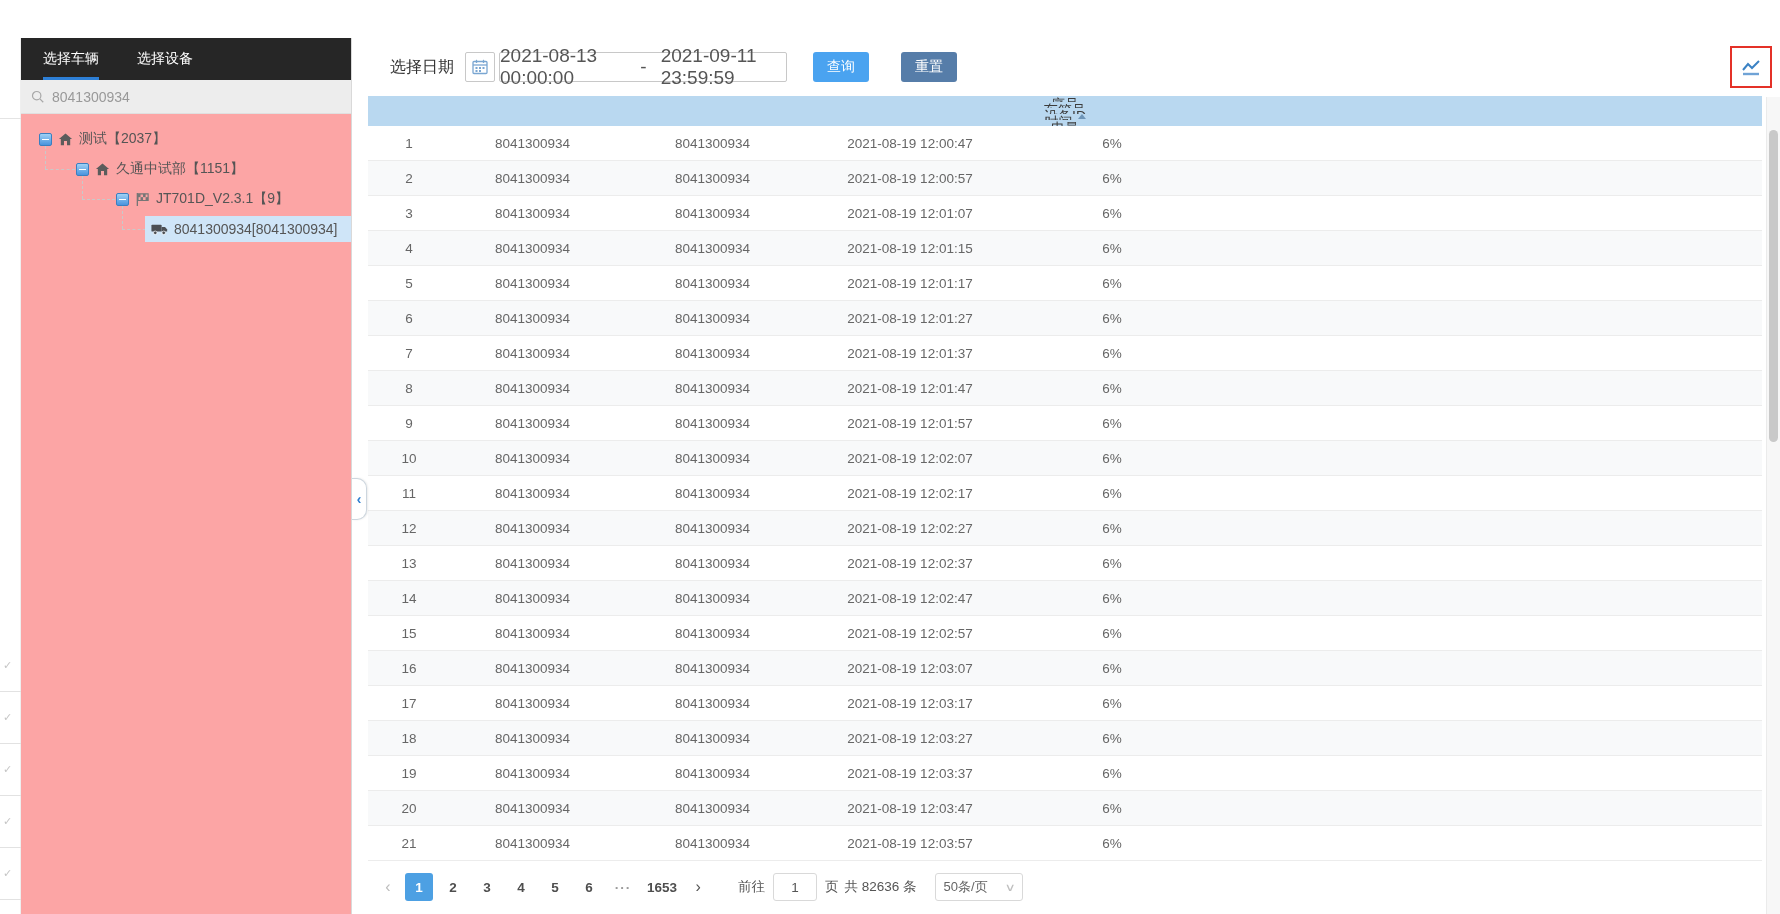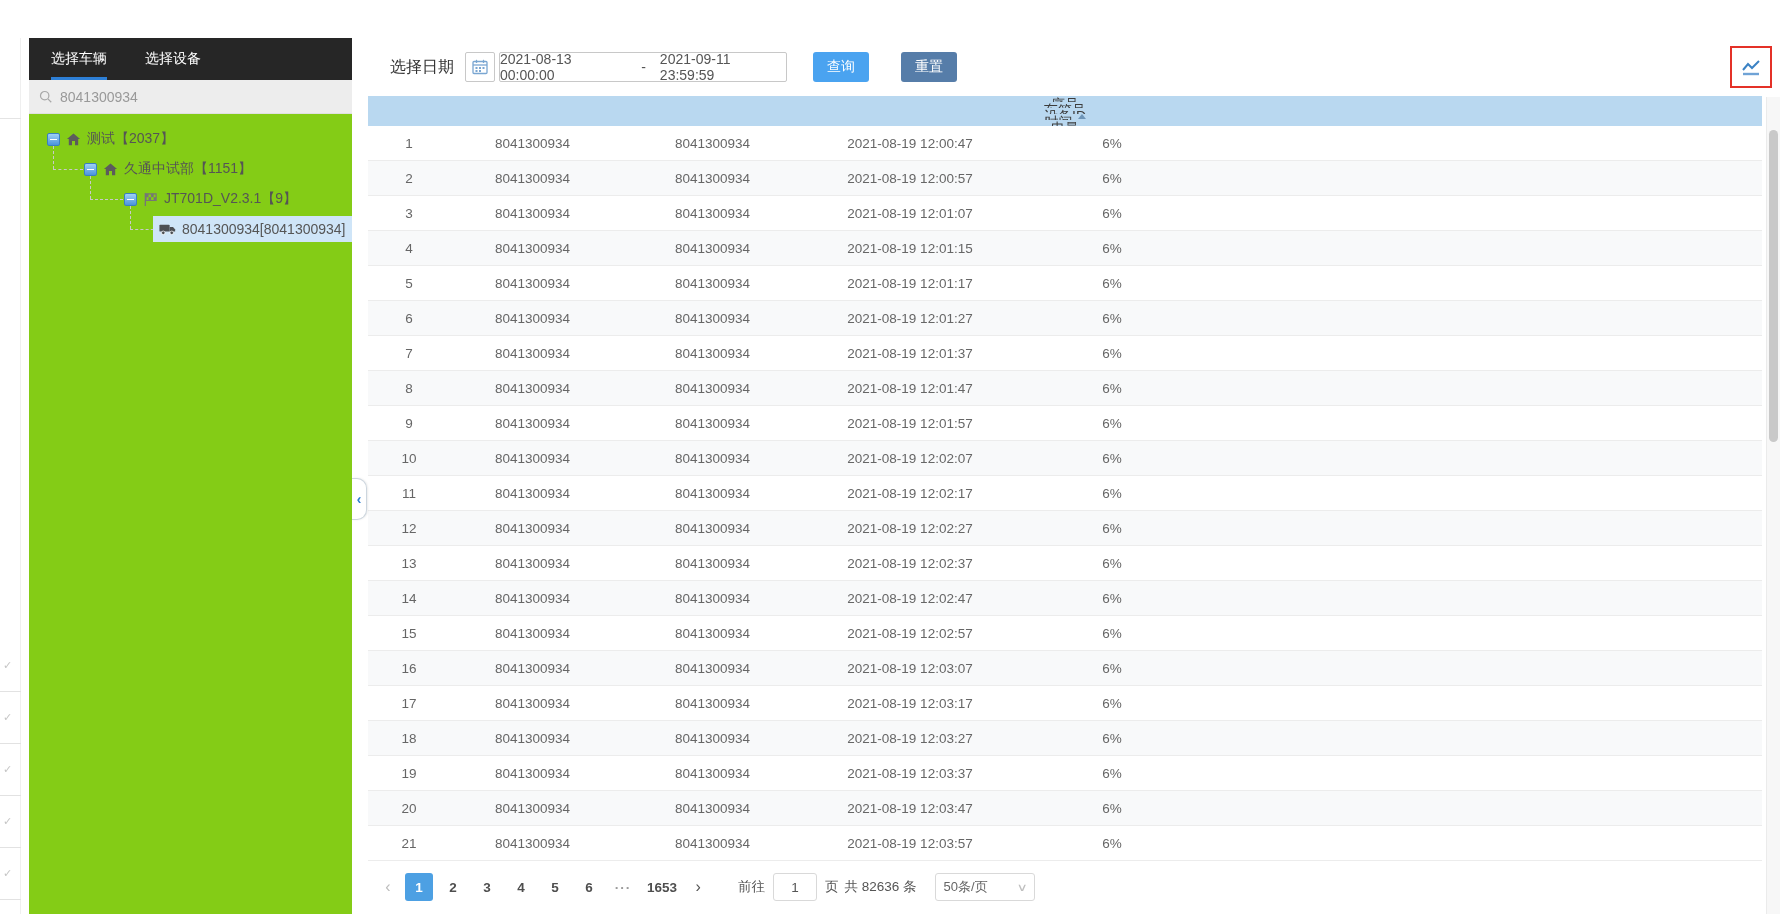--- a/index.html
+++ b/index.html
@@ -22,21 +22,21 @@
   
   .left-strip { position:absolute; left:0; top:38px; width:21px; height:876px; background:#fff;
     border-right:1px solid #efefef; }
   .left-strip .hline { position:absolute; left:0; width:21px; height:0; border-top:1px solid #e4e4e4; }
   .strip-checks { position:absolute; left:0; top:602px; width:21px; }
   .strip-check-item { width:21px; height:52px; border-bottom:1px solid #e2e2e2;
     display:flex; align-items:center; justify-content:flex-start; padding-left:3px;
     color:#c5c5c5; font-size:11px; }
 
   
-  .sidebar { position:absolute; left:29px; top:38px; width:331px; height:876px; background:#84cc16;
+  .sidebar { position:absolute; left:21px; top:38px; width:331px; height:876px; background:#fca5a5;
     border-right:1px solid #d9d9d9; }
   .side-header { height:42px; background:#262626; display:flex; align-items:stretch; padding-left:22px; gap:38px; }
   .side-tab { display:flex; align-items:center; color:#fff; font-size:14px; cursor:pointer;
     border-bottom:3px solid transparent; padding-top:3px; }
   .side-tab.active { border-bottom-color:#2d7fd6; }
   .side-search { height:34px; background:#ededed; border-bottom:1px solid #e0e0e0;
     display:flex; align-items:center; padding-left:10px; gap:7px; }
   .side-search input { border:none; background:transparent; outline:none; color:#999;
     font-size:14px; width:250px; font-family:inherit; }
 
@@ -53,21 +53,21 @@
   .conn.v { border-left:1px dashed #c9c9c9; width:0; }
   .conn.h { border-top:1px dashed #c9c9c9; height:0; }
 
   
   .main { position:absolute; left:352px; top:38px; width:1428px; height:876px; background:#fff; }
   .toolbar { position:relative; height:58px; display:flex; align-items:center; padding-left:38px; }
   .toolbar .date-label { font-size:16px; color:#333; margin-right:11px; }
   .cal-btn { width:30px; height:30px; border:1px solid #c8c8c8; border-radius:2px; background:#fff;
     display:flex; align-items:center; justify-content:center; margin-right:4px; cursor:pointer; }
   .date-input { width:288px; height:30px; border:1px solid #c8c8c8; border-radius:2px; background:#fff;
-    display:flex; align-items:center; justify-content:center; gap:14px; color:#555; font-size:14px; cursor:text; }
+    display:flex; align-items:center; justify-content:center; gap:14px; color:#555; font-size:19px; cursor:text; }
   .btn { height:30px; border:none; border-radius:3px; color:#fff; font-size:14px; cursor:pointer;
     font-family:inherit; padding:0 14px; }
   .btn-query { background:#4aa3f0; margin-left:26px; }
   .btn-reset { background:#567da9; margin-left:32px; }
   .chart-box { position:absolute; right:8px; top:8px; width:42px; height:42px; border:2px solid #e43128;
     display:flex; align-items:center; justify-content:center; background:#fff; cursor:pointer; }
 
   
   .table { margin:0 18px 0 16px; }
   .thead { height:30px; background:#b9d8f0; display:flex; align-items:center;flex-direction:column; }
@@ -90,21 +90,21 @@
     font-size:13.5px; font-weight:bold; color:#4e4e4e; border-radius:3px; cursor:pointer; padding:0 4px; }
   .page.active { background:#4da0e3; color:#fff; }
   .page.dots { color:#9a9a9a; letter-spacing:1px; cursor:default; }
   .page-arrow { min-width:28px; height:28px; display:inline-flex; align-items:center; justify-content:center;
     font-size:16px; cursor:pointer; }
   .arrow-prev { color:#bdbdbd; } .arrow-next { color:#555; }
   .goto { display:flex; align-items:center; margin-left:26px; gap:8px; font-size:13.5px; }
   .goto input { width:44px; height:28px; border:1px solid #d9d9d9; border-radius:3px; text-align:center;
     color:#555; font-size:13.5px; outline:none; font-family:inherit; }
   .total { margin-left:6px; font-size:13.5px; }
-  .size-select { margin-left:18px; width:100px; height:28px; border:1px solid #d9d9d9; border-radius:3px;
+  .size-select { margin-left:18px; width:88px; height:28px; border:1px solid #d9d9d9; border-radius:3px;
     display:flex; align-items:center; justify-content:space-between; padding:0 8px; cursor:pointer;
     color:#666; font-size:13px; background:#fff; }
   .select-caret { color:#bfbfbf; font-size:11px; transform:scaleX(1.4); }
 
   
   .collapse-handle { position:absolute; left:352px; top:478px; width:15px; height:42px; background:#fff;
     border:1px solid #cdd6de; border-left:none; border-radius:0 10px 10px 0; z-index:5;
     display:flex; align-items:center; justify-content:center; cursor:pointer;
     color:#2d7fd0; font-size:14px; font-weight:bold; box-shadow:1px 0 2px rgba(0,0,0,.08); }
   .vscrollbar { position:absolute; right:0; top:97px; width:14px; height:817px; background:#f7f7f7;

